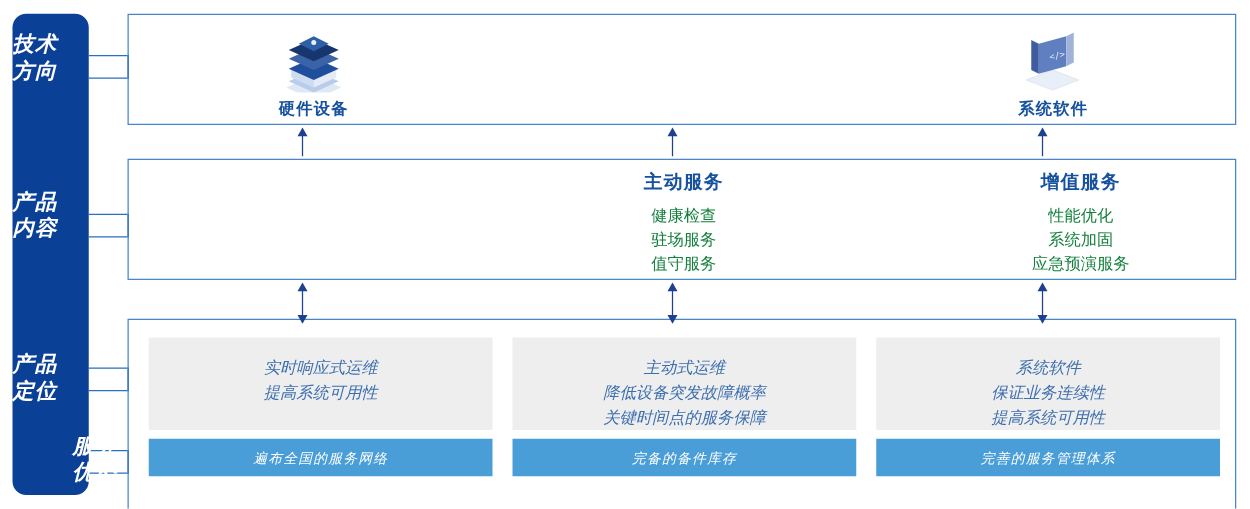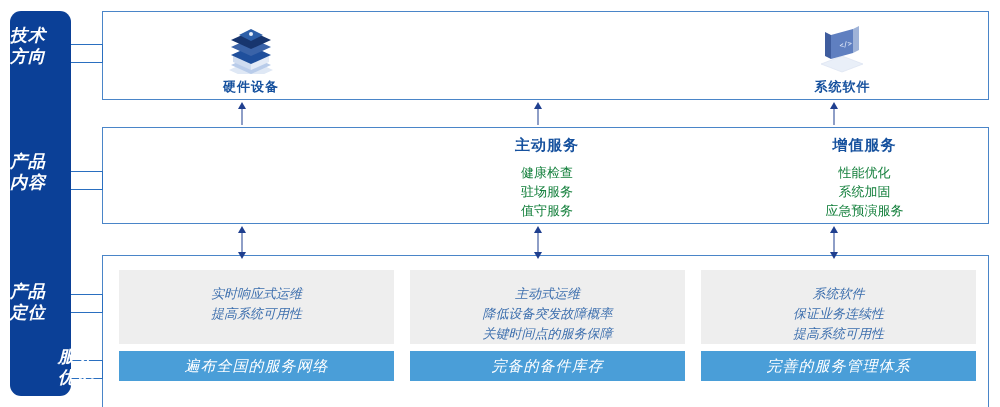--- a/index.html
+++ b/index.html
@@ -115,21 +115,21 @@
   }
   .grey-line {
     font-size: 13px;
     color: #3d6fae;
     line-height: 20px;
   }
   .blue-bar {
     position: absolute;
     background: #4a9ed8;
     color: #ffffff;
-    font-size: 15px;
+    font-size: 11px;
     letter-spacing: 1px;
     display: flex;
     align-items: center;
     justify-content: center;
     box-sizing: border-box;
   }
 
   
   .arrow-wrap { position: absolute; z-index: 2; }
   .arrow-line {

